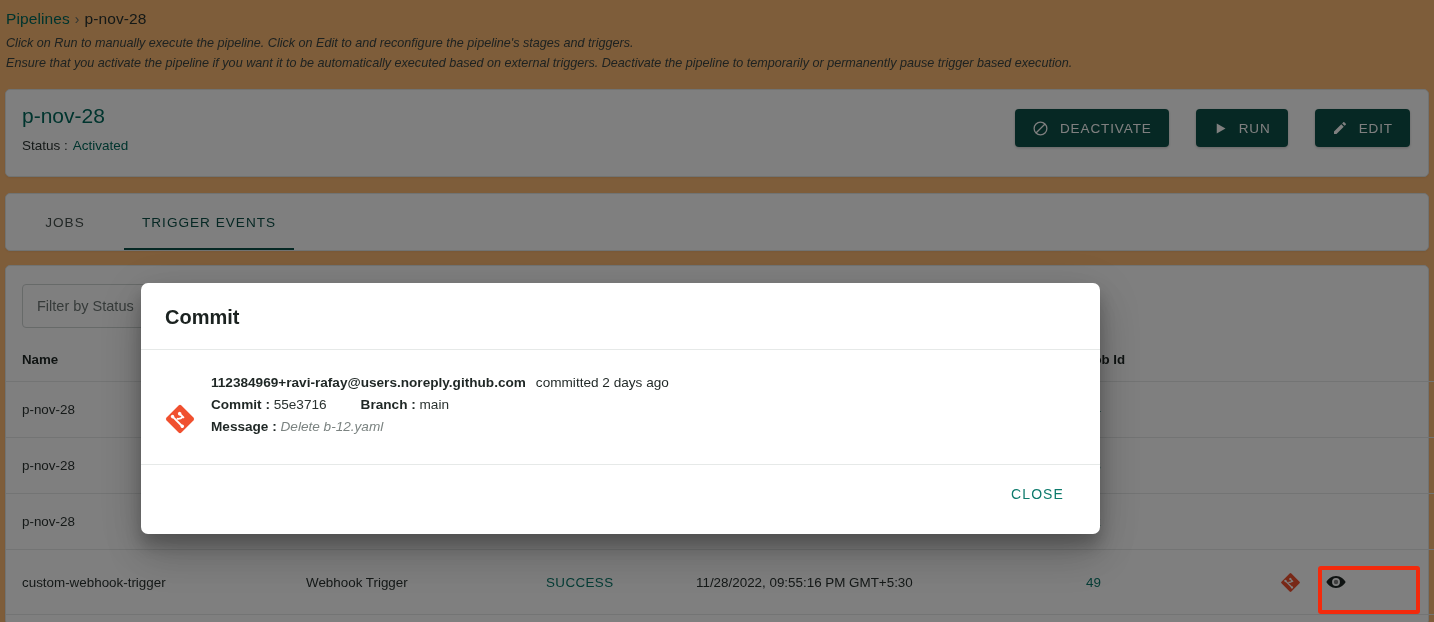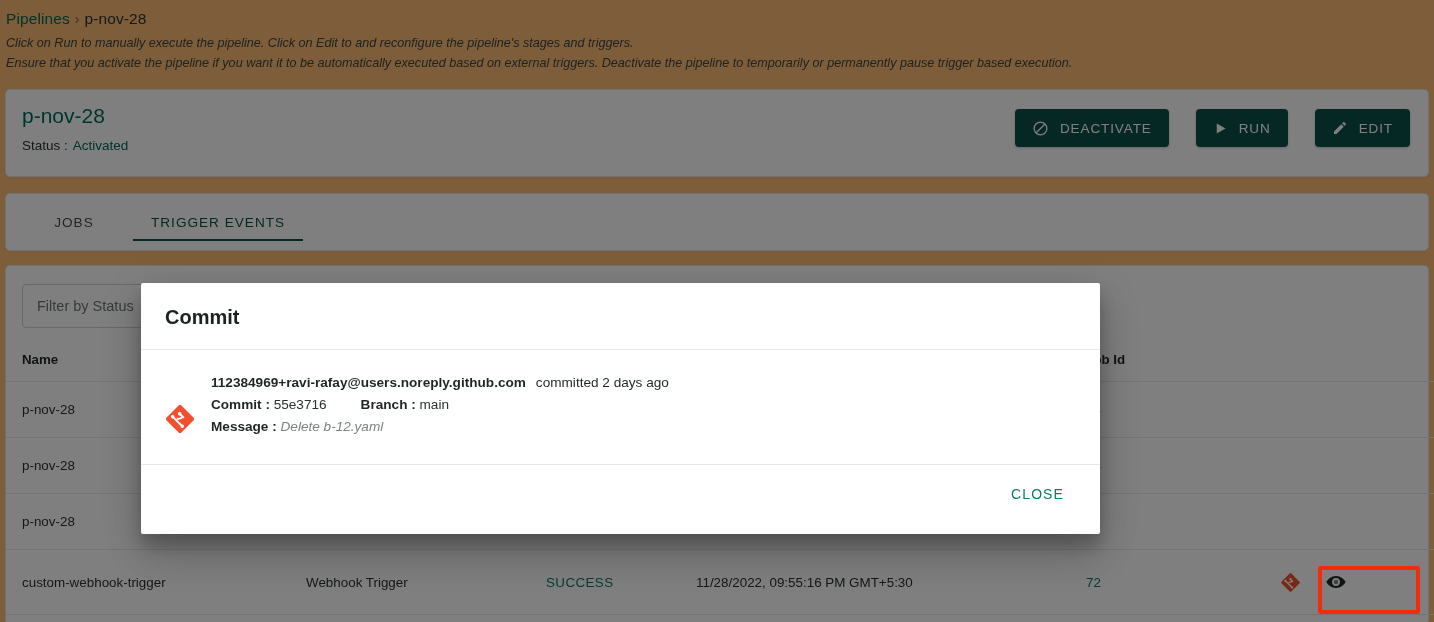--- a/index.html
+++ b/index.html
@@ -94,21 +94,21 @@
     gap: 11px;
     cursor: pointer;
     box-shadow: 0 1px 3px rgba(0,0,0,.2);
     font-family: "Liberation Sans", sans-serif;
   }
   .btn svg { display: block; }
 
   
   .tabs-card {
     height: 58px;
-    padding: 9px;
+    padding: 0;
     display: flex;
     align-items: stretch;
   }
   .tab {
     min-width: 118px;
     display: flex;
     align-items: center;
     justify-content: center;
     font-size: 13.6px;
     letter-spacing: 1.0px;
@@ -218,21 +218,21 @@
     inset: 0;
     background: rgba(0,0,0,.5);
     z-index: 20;
   }
   .modal {
     position: absolute;
     left: 141px;
     top: 283px;
     width: 959px;
     background: #ffffff;
-    border-radius: 2px;
+    border-radius: 7px;
     box-shadow: 0 11px 15px rgba(0,0,0,.2), 0 9px 46px rgba(0,0,0,.12), 0 24px 38px rgba(0,0,0,.14);
     z-index: 25;
     overflow: hidden;
   }
   .modal-header {
     padding: 23px 24px 21px 24px;
     border-bottom: 1px solid #e6e9e8;
   }
   .modal-title {
     font-size: 20px;
@@ -385,21 +385,21 @@
             <td class="col-time">11/28/2022, 10:26:12 PM GMT+5:30</td>
             <td class="col-job"><span class="job-link">82</span></td>
             <td class="col-act"></td>
           </tr>
 
           <tr>
             <td class="col-name">custom-webhook-trigger</td>
             <td class="col-type">Webhook Trigger</td>
             <td class="col-status"><span class="status-success">SUCCESS</span></td>
             <td class="col-time">11/28/2022, 09:55:16 PM GMT+5:30</td>
-            <td class="col-job"><span class="job-link">72</span></td>
+            <td class="col-job"><span class="job-link">49</span></td>
             <td class="col-act">
               <div class="row-actions">
                 <button class="icon-btn">
                   <svg width="21" height="21" viewBox="0 0 24 24">
                     <g transform="rotate(45 12 12)">
                       <rect x="4" y="4" width="16" height="16" rx="1.4" fill="#f0502f"></rect>
                     </g>
                     <g stroke="#ffffff" stroke-width="1.5" fill="none" transform="rotate(-45 12 12)">
                       <line x1="9.2" y1="7.2" x2="9.2" y2="16.6"></line>
                       <line x1="14.7" y1="9.6" x2="14.7" y2="13.4"></line>

